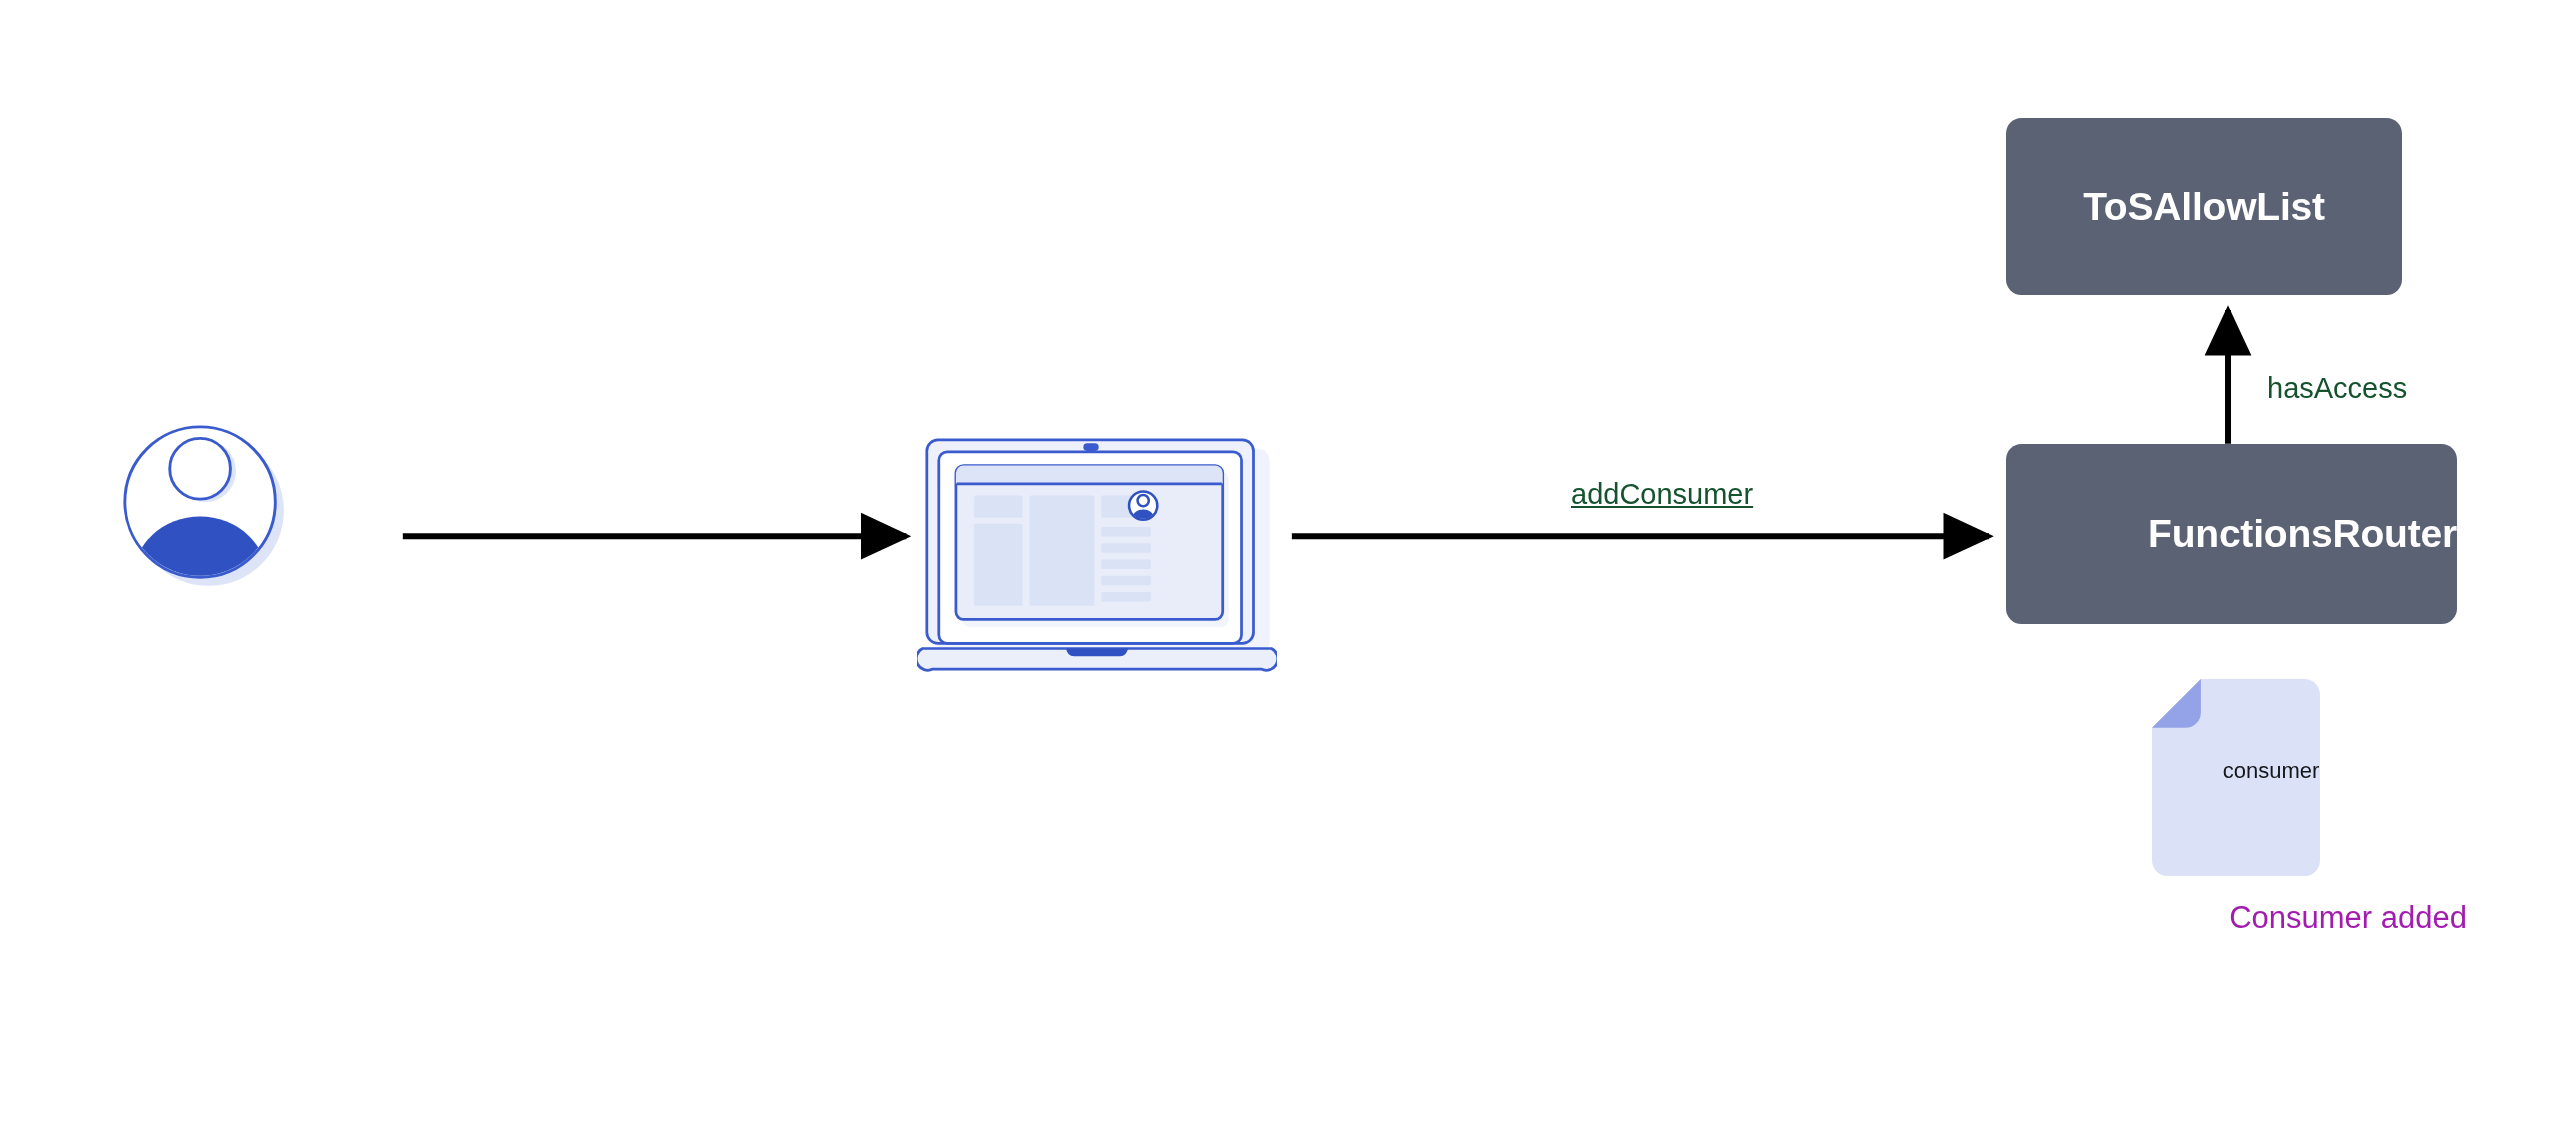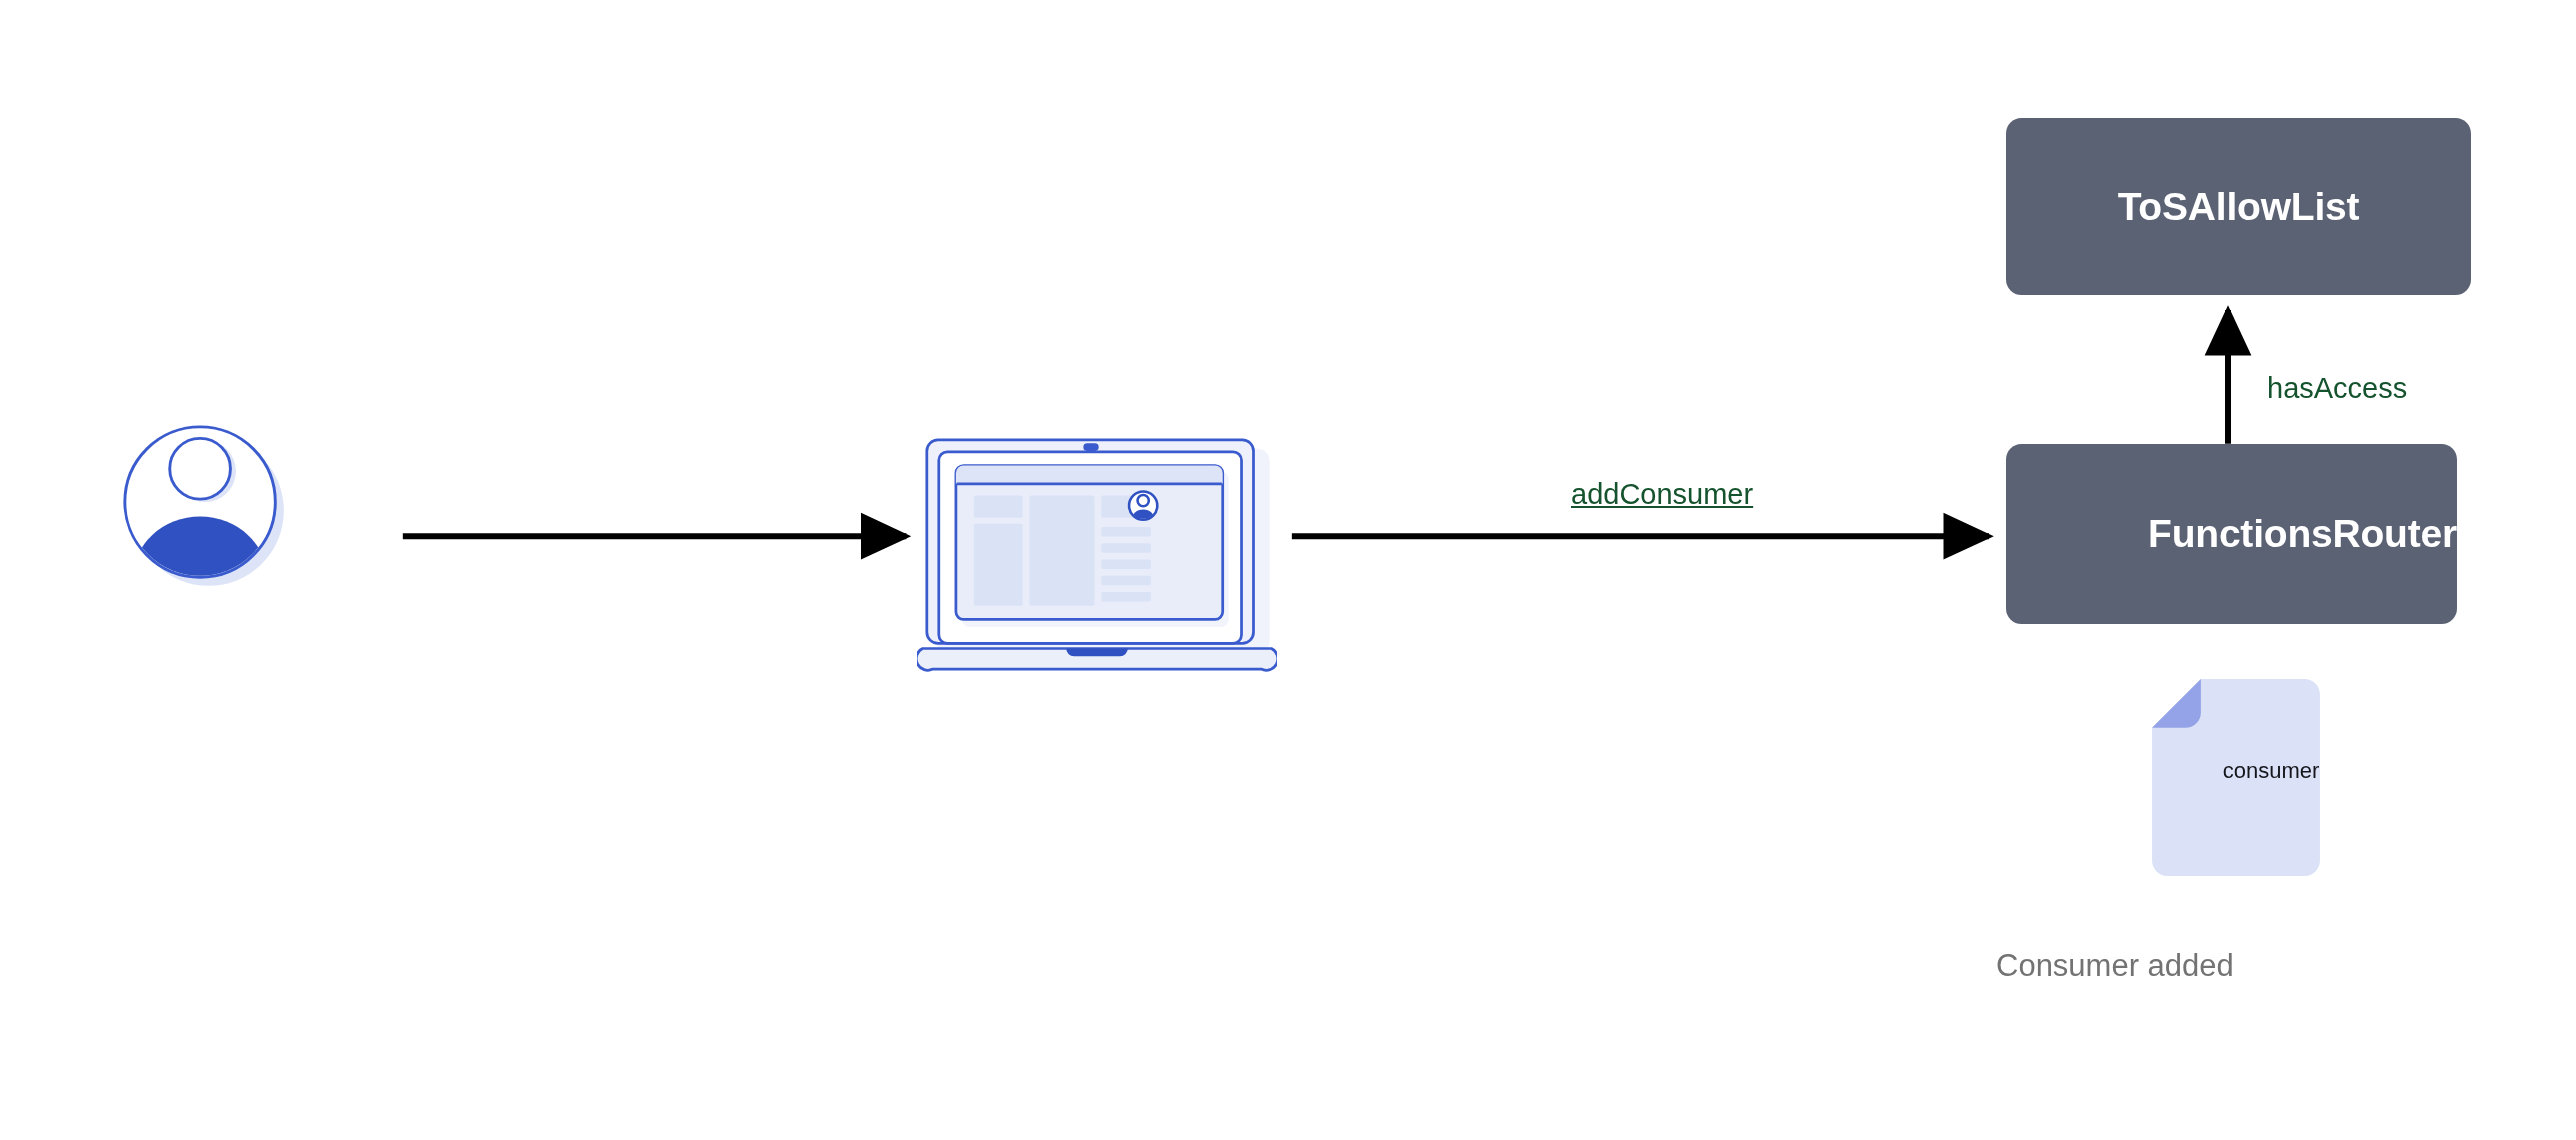--- a/index.html
+++ b/index.html
@@ -18,44 +18,43 @@
     display:flex;align-items:center;justify-content:center;
     box-sizing:border-box;
   }
   .node-box .node-label{
     color:#ffffff;
     font-weight:700;
     font-size:39px;
     letter-spacing:-0.2px;
     white-space:nowrap;
   }
-  #box-tosallowlist{left:2006px;top:118px;width:465px;height:177px;background:#5B6274;}
+  #box-tosallowlist{left:2006px;top:118px;width:396px;height:177px;background:#5B6274;}
   #box-functionsrouter{left:2006px;top:444px;width:451px;height:180px;background:#5B6274;justify-content:flex-end;}
 
   
   .fig-caption{
     position:absolute;
     text-align:center;
     color:#111A2E;
     font-weight:700;
     font-size:34px;
     white-space:nowrap;
   }
   #caption-eoa{left:0px;top:702px;width:497px;}
   #caption-frontend{left:857px;top:702px;width:497px;}
 
   
   .plain-caption{
     position:absolute;
-    text-align:left;
-    color:#737373;
+    text-align:right;
+    color:#a21caf;
     font-weight:400;
     font-size:31px;
     white-space:nowrap;
-    margin-top:48px;
   }
   #caption-consumer-added{left:1996px;top:900px;width:471px;}
 
   
   .edge-label{
     position:absolute;
     color:#14532d;
     font-weight:400;
     font-size:29px;
     white-space:nowrap;

